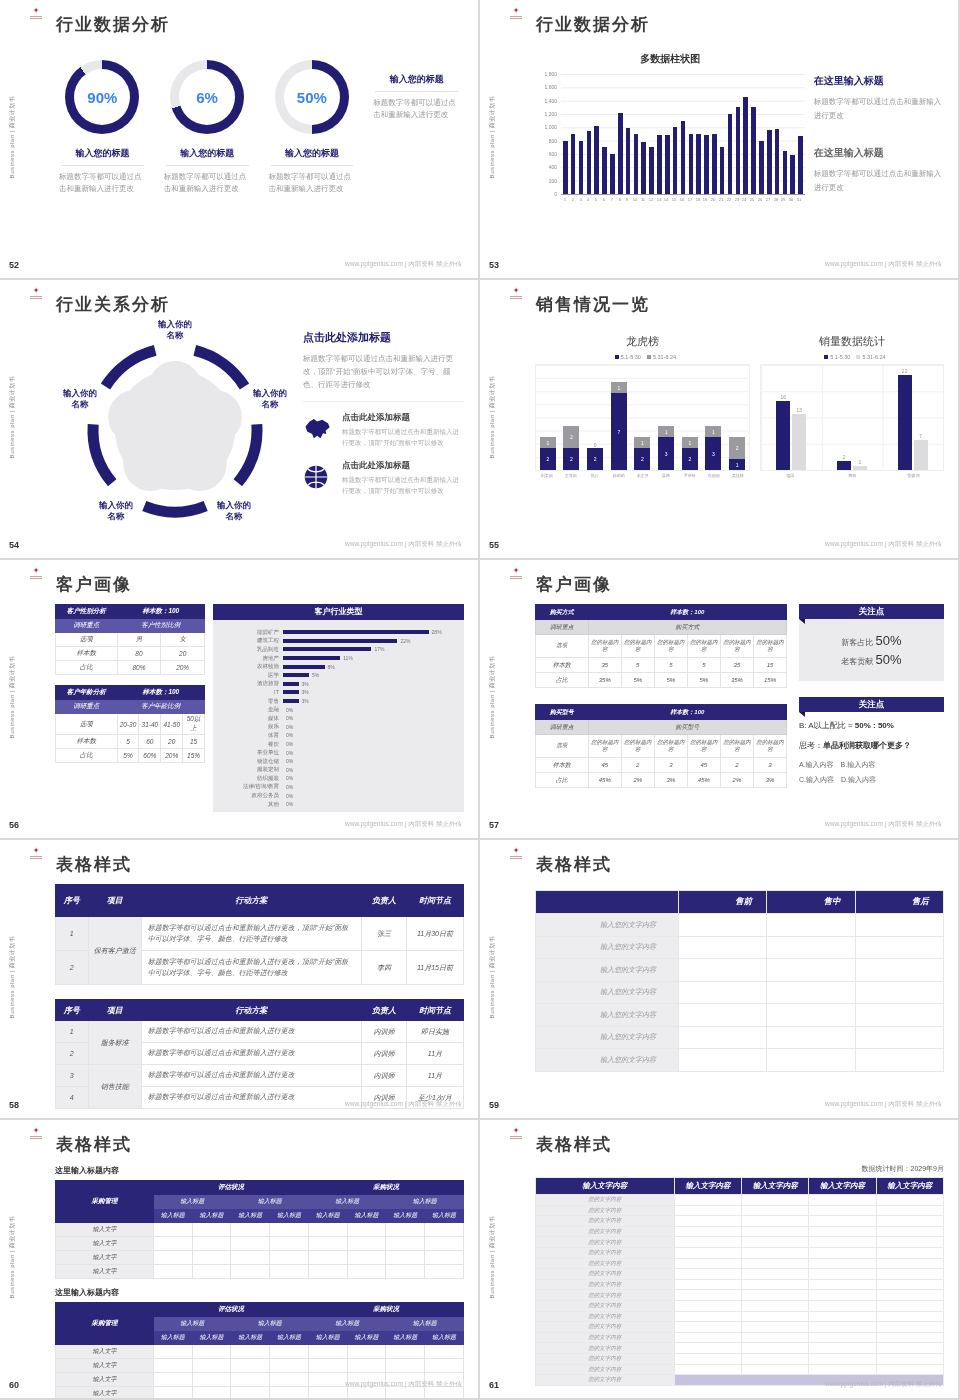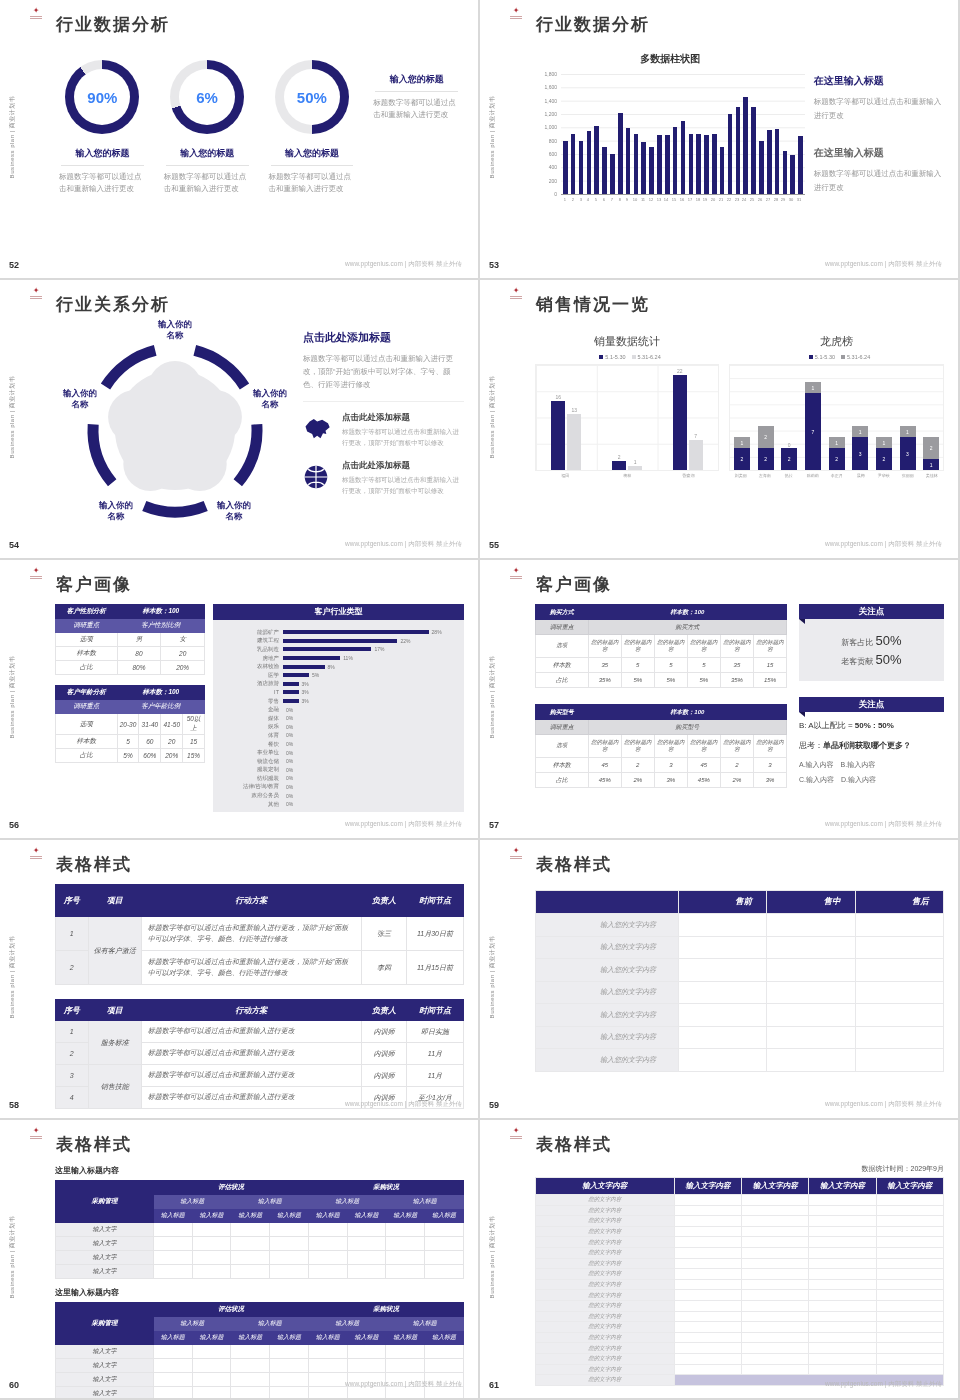--- a/index.html
+++ b/index.html
@@ -335,20 +335,73 @@
   <section class="slide" id="s3">
     <div class="logo">
         <span class="logo-star">✦</span>
         <span class="logo-line"></span>
         <span class="logo-line"></span>
       </div>
     <div class="side-text">Business plan | 商业计划书</div>
     <h2 class="slide-title">销售情况一览</h2>
     <div class="content">
         <div class="sc-wrap">
+    <div style="width:216px">
+      <div class="sc-title">龙虎榜</div>
+            <div class="sc-legend"><span class="lg-sq" style="background:#221d70"></span><span>5.1-5.30</span><span class="lg-sq" style="background:#9b9b9f"></span><span>5.31-6.24</span></div>
+      <div class="sc-plot" style="height:105px">
+              <div class="st">
+                <div class="st-seg" style="height:11px;background:#9b9b9f">1</div>
+                <div class="st-seg" style="height:22px;background:#221d70">2</div>
+              </div>
+              <div class="st">
+                <div class="st-seg" style="height:22px;background:#9b9b9f">2</div>
+                <div class="st-seg" style="height:22px;background:#221d70">2</div>
+              </div>
+              <div class="st">
+                <div class="st-zero">0</div>
+                <div class="st-seg" style="height:22px;background:#221d70">2</div>
+              </div>
+              <div class="st">
+                <div class="st-seg" style="height:11px;background:#9b9b9f">1</div>
+                <div class="st-seg" style="height:77px;background:#221d70">7</div>
+              </div>
+              <div class="st">
+                <div class="st-seg" style="height:11px;background:#9b9b9f">1</div>
+                <div class="st-seg" style="height:22px;background:#221d70">2</div>
+              </div>
+              <div class="st">
+                <div class="st-seg" style="height:11px;background:#9b9b9f">1</div>
+                <div class="st-seg" style="height:33px;background:#221d70">3</div>
+              </div>
+              <div class="st">
+                <div class="st-seg" style="height:11px;background:#9b9b9f">1</div>
+                <div class="st-seg" style="height:22px;background:#221d70">2</div>
+              </div>
+              <div class="st">
+                <div class="st-seg" style="height:11px;background:#9b9b9f">1</div>
+                <div class="st-seg" style="height:33px;background:#221d70">3</div>
+              </div>
+              <div class="st">
+                <div class="st-seg" style="height:22px;background:#9b9b9f">2</div>
+                <div class="st-seg" style="height:11px;background:#221d70">1</div>
+              </div>
+            </div>
+      <div class="sc-cats">
+              <div class="sc-cat" style="width:11%">刘美丽</div>
+              <div class="sc-cat" style="width:11%">左海南</div>
+              <div class="sc-cat" style="width:11%">热拉</div>
+              <div class="sc-cat" style="width:11%">陈莉莉</div>
+              <div class="sc-cat" style="width:11%">李正月</div>
+              <div class="sc-cat" style="width:11%">晨梅</div>
+              <div class="sc-cat" style="width:11%">尹华铁</div>
+              <div class="sc-cat" style="width:11%">张丽丽</div>
+              <div class="sc-cat" style="width:11%">美佳林</div>
+            </div>
+          </div>
     <div style="width:185px">
       <div class="sc-title">销量数据统计</div>
             <div class="sc-legend"><span class="lg-sq" style="background:#221d70"></span><span>5.1-5.30</span><span class="lg-sq" style="background:#dcdcdf"></span><span>5.31-6.24</span></div>
       <div class="sc-plot" style="height:105px;background-image:linear-gradient(#f0f0f0 1px,transparent 1px),linear-gradient(to right,#f0f0f0 1px,transparent 1px);background-size:100% 25%,33.4% 100%">
               <div class="gp">
                 <div class="gp-bar" style="height:68.8px;background:#221d70">
                   <div class="gp-val">16</div>
                 </div>
                 <div class="gp-bar" style="height:55.9px;background:#dcdcdf">
                   <div class="gp-val">13</div>
@@ -368,73 +421,20 @@
                 </div>
                 <div class="gp-bar" style="height:30.099999999999998px;background:#dcdcdf">
                   <div class="gp-val">7</div>
                 </div>
               </div>
             </div>
       <div class="sc-cats">
               <div class="sc-cat" style="width:33%">福田</div>
               <div class="sc-cat" style="width:33%">梅林</div>
               <div class="sc-cat" style="width:33%">香蜜湖</div>
-            </div>
-          </div>
-    <div style="width:216px">
-      <div class="sc-title">龙虎榜</div>
-            <div class="sc-legend"><span class="lg-sq" style="background:#221d70"></span><span>5.1-5.30</span><span class="lg-sq" style="background:#9b9b9f"></span><span>5.31-6.24</span></div>
-      <div class="sc-plot" style="height:105px">
-              <div class="st">
-                <div class="st-seg" style="height:11px;background:#9b9b9f">1</div>
-                <div class="st-seg" style="height:22px;background:#221d70">2</div>
-              </div>
-              <div class="st">
-                <div class="st-seg" style="height:22px;background:#9b9b9f">2</div>
-                <div class="st-seg" style="height:22px;background:#221d70">2</div>
-              </div>
-              <div class="st">
-                <div class="st-zero">0</div>
-                <div class="st-seg" style="height:22px;background:#221d70">2</div>
-              </div>
-              <div class="st">
-                <div class="st-seg" style="height:11px;background:#9b9b9f">1</div>
-                <div class="st-seg" style="height:77px;background:#221d70">7</div>
-              </div>
-              <div class="st">
-                <div class="st-seg" style="height:11px;background:#9b9b9f">1</div>
-                <div class="st-seg" style="height:22px;background:#221d70">2</div>
-              </div>
-              <div class="st">
-                <div class="st-seg" style="height:11px;background:#9b9b9f">1</div>
-                <div class="st-seg" style="height:33px;background:#221d70">3</div>
-              </div>
-              <div class="st">
-                <div class="st-seg" style="height:11px;background:#9b9b9f">1</div>
-                <div class="st-seg" style="height:22px;background:#221d70">2</div>
-              </div>
-              <div class="st">
-                <div class="st-seg" style="height:11px;background:#9b9b9f">1</div>
-                <div class="st-seg" style="height:33px;background:#221d70">3</div>
-              </div>
-              <div class="st">
-                <div class="st-seg" style="height:22px;background:#9b9b9f">2</div>
-                <div class="st-seg" style="height:11px;background:#221d70">1</div>
-              </div>
-            </div>
-      <div class="sc-cats">
-              <div class="sc-cat" style="width:11%">刘美丽</div>
-              <div class="sc-cat" style="width:11%">左海南</div>
-              <div class="sc-cat" style="width:11%">热拉</div>
-              <div class="sc-cat" style="width:11%">陈莉莉</div>
-              <div class="sc-cat" style="width:11%">李正月</div>
-              <div class="sc-cat" style="width:11%">晨梅</div>
-              <div class="sc-cat" style="width:11%">尹华铁</div>
-              <div class="sc-cat" style="width:11%">张丽丽</div>
-              <div class="sc-cat" style="width:11%">美佳林</div>
             </div>
           </div>
         </div>
       </div>
     <div class="page-num">55</div>
     <div class="slide-footer">www.pptgenius.com | 内部资料 禁止外传</div>
   </section>
   <section class="slide" id="s4">
     <div class="logo">
         <span class="logo-star">✦</span>

